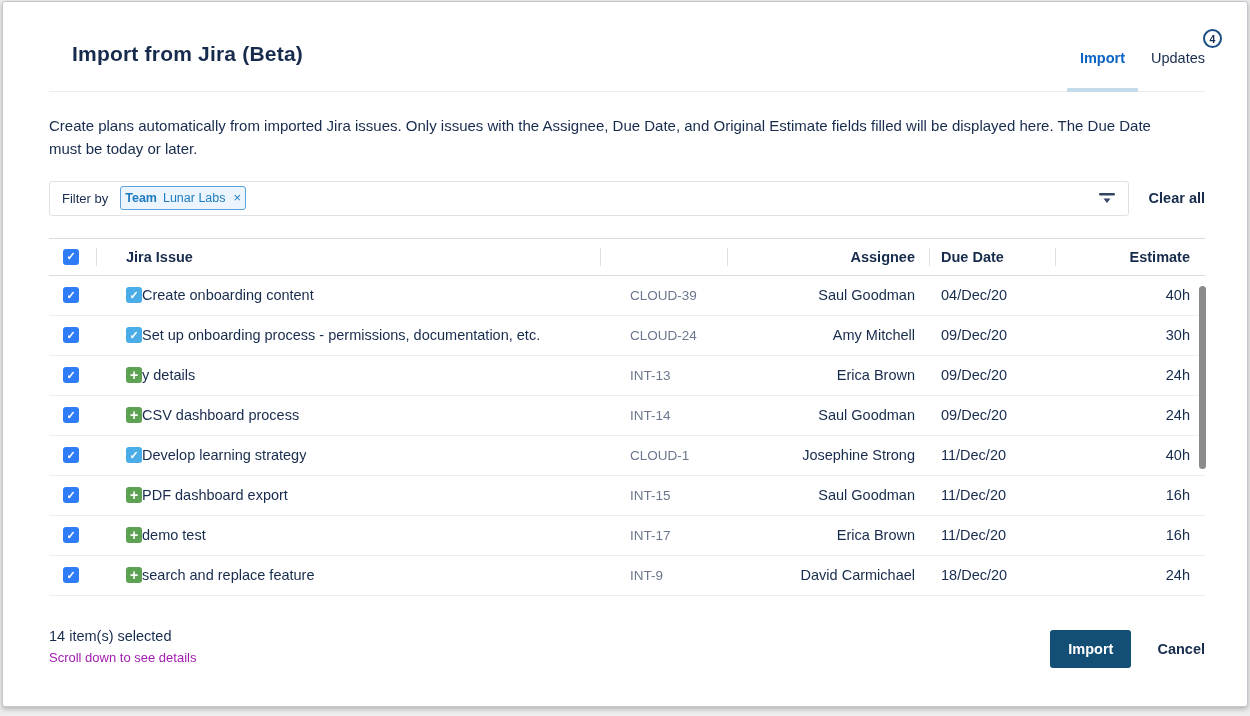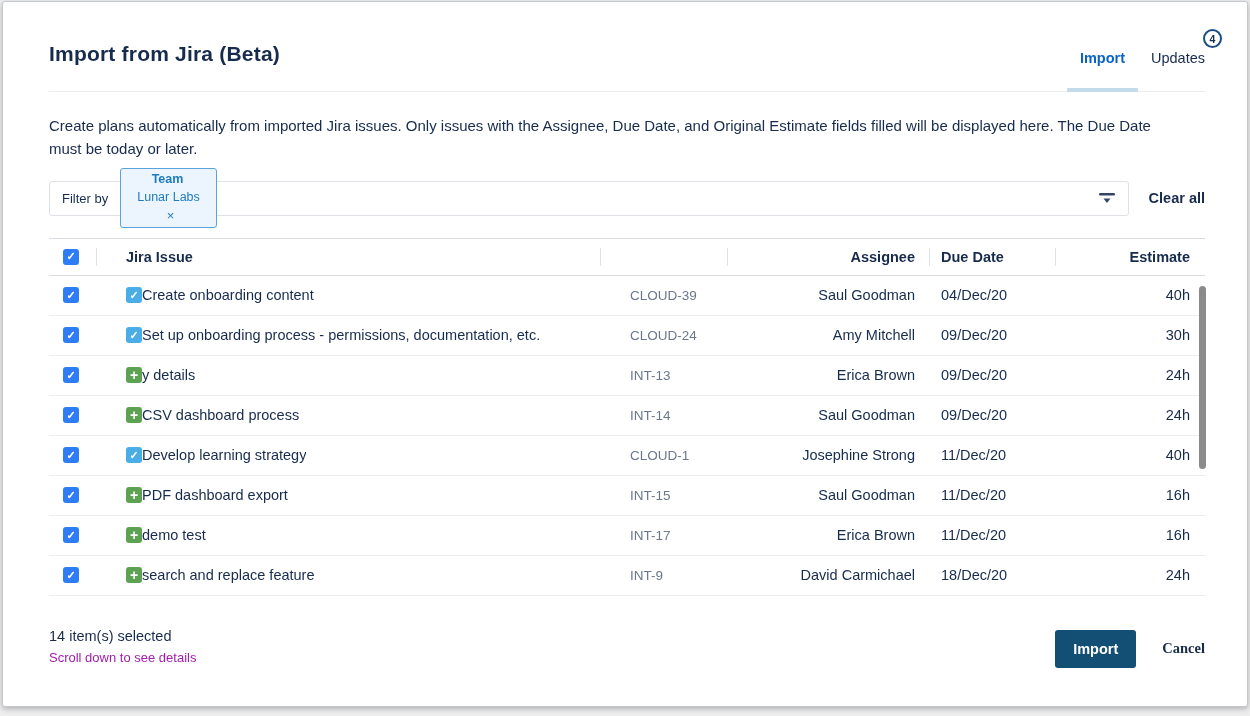--- a/index.html
+++ b/index.html
@@ -19,21 +19,21 @@
     box-shadow:0 2px 5px rgba(0,0,0,.25);
     padding:0 42px 0 46px;
   }
   
   .header {
     display:flex; justify-content:space-between; align-items:flex-start;
     padding-top:40px; height:90px;
     border-bottom:1px solid #ebecf0;
     position:relative;
   }
-  .page-title { font-size:21px; font-weight:600; letter-spacing:.2px; }
+  .page-title { font-size:21px; font-weight:600; letter-spacing:.2px;margin-left:23px; }
   .tabs { display:flex; gap:26px; align-self:stretch; margin-top:8px; }
   .tab {
     font-size:14.5px; position:relative; cursor:pointer;
     height:42px;
   }
   .tab.active { color:#0b63c5; font-weight:700; }
   .tab.active .tab-underline {
     position:absolute; left:-13px; right:-13px; bottom:0; height:4px;
     background:#c3dbea; border-radius:1px;
   }
@@ -53,21 +53,21 @@
   
   .filter-row { margin-top:20px; display:flex; align-items:center; }
   .filter-box {
     flex:1; height:35px; border:1px solid #dfe1e6; border-radius:3px;
     display:flex; align-items:center; padding:0 12px; background:#fff;
   }
   .filter-label { font-size:13px; color:#172B4D; margin-right:12px; }
   .chip {
     display:inline-flex; align-items:center; gap:4px;
     background:#ecf5fd; border:1px solid #5ba2dd; border-radius:3px;
-    padding:3px 16px 4px; font-size:12.5px; color:#1d7bc0; cursor:pointer;flex-direction:column;
+    padding:3px 4px 4px; font-size:12.5px; color:#1d7bc0; cursor:pointer;
   }
   .chip b { font-weight:700; margin-right:2px; }
   .chip .x { font-size:13px; margin-left:4px; color:#1d7bc0; }
   .filter-funnel { margin-left:auto; width:18px; height:16px; cursor:pointer; }
   .clear-all { margin-left:20px; font-size:14.5px; font-weight:600; color:#172B4D; cursor:pointer; }
   
   .table { margin-top:22px; position:relative; border-top:1px solid #d8dbe0; }
   .thead, .trow {
     display:grid;
     grid-template-columns:47px 1fr 127px 202px 126px 150px;
@@ -109,21 +109,21 @@
   .sel-count { font-size:14.5px; font-weight:500; }
   .scroll-hint { margin-top:6px; font-size:13px; color:#a21caf; }
   .footer-actions { display:flex; align-items:center; gap:26px; margin-top:2px; }
   .btn-import {
     background:#134e75; color:#fff; font-weight:700; font-size:14.5px;
     border:none; border-radius:3px; padding:11px 18px; cursor:pointer;
     font-family:"Liberation Sans", sans-serif;
   }
   .btn-cancel {
     background:none; border:none; font-weight:700; font-size:14.5px; color:#172B4D;
-    cursor:pointer; font-family:Liberation Serif, serif;
+    cursor:pointer; font-family:Liberation Sans, sans-serif;
   }
 </style>
 </head>
 <body>
 
 <div class="card">
 
   <div class="header">
     <div class="page-title">Import from Jira (Beta)</div>
     <div class="tabs">

